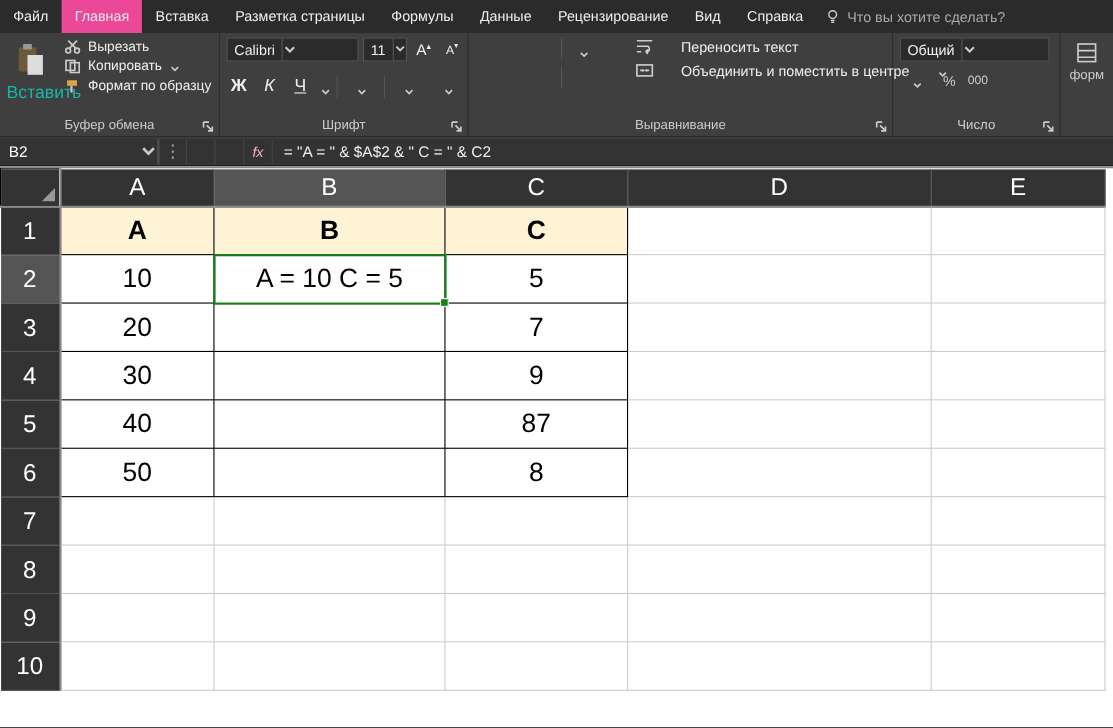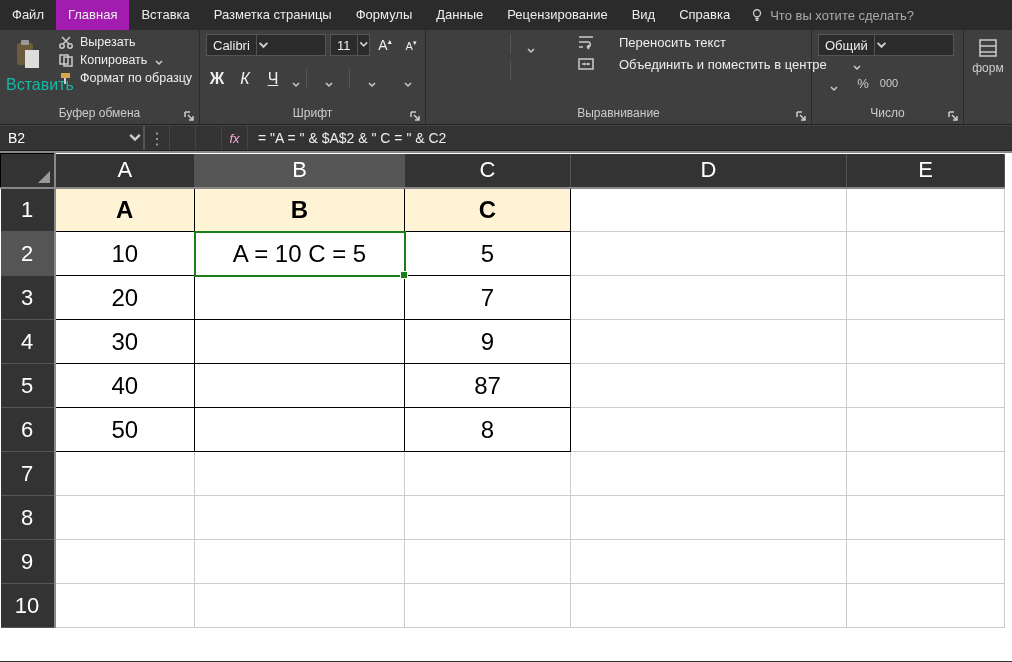--- a/index.html
+++ b/index.html
@@ -1,21 +1,21 @@
 <!DOCTYPE html>
 <html><head>
 <meta charset="utf-8">
 <style>
   * { box-sizing: border-box; margin: 0; padding: 0; font-family: "Segoe UI", Arial, sans-serif; }
   html, body { width: 1012px; height: 662px; background: #333; color: #eee; overflow: hidden; }
   
   
   .tabs { display: flex; align-items: stretch; height: 30px; background: #2b2b2b; font-size: 13px; }
   .tab { padding: 0 12px; line-height: 30px; color: #eee; cursor: pointer; white-space: nowrap; }
-  .tab.active { background: #a21caf; }
+  .tab.active { background: #ec4899; }
   .tell-me { display: flex; align-items: center; gap: 6px; color: #aaa; padding: 0 8px; text-align: right; }
   .bulb { width: 14px; height: 14px; display: inline-block; }
 
   
   .ribbon { display: flex; background: #3f3f3f; height: 95px; border-bottom: 1px solid #222; }
   .group { display: flex; flex-direction: column; justify-content: space-between; padding: 4px 6px 0 6px; border-right: 1px solid #2b2b2b; position: relative; }
   .group-body { flex: 1; display: flex; align-items: flex-start; gap: 6px; }
   .group-label { text-align: center; font-size: 12px; color: #ccc; padding: 2px 0 4px 0; position: relative; }
   .dlg-launch { position: absolute; right: 4px; bottom: 4px; width: 12px; height: 12px; }
   .dlg-launch svg { width: 12px; height: 12px; }
@@ -40,21 +40,21 @@
   .sep { width: 1px; height: 20px; background: #555; }
 
   
   .align-rows { display: flex; flex-direction: column; gap: 4px; }
   .align-rows .r { display: flex; gap: 4px; }
   .align-right { display: flex; flex-direction: column; gap: 6px; font-size: 13px; margin-left: 8px; }
   .align-right .row { display: flex; align-items: center; gap: 24px; white-space: nowrap; }
   .align-right .ic { width: 18px; height: 16px; }
 
   
-  .num-col { display: flex; flex-direction: column; gap: 16px; }
+  .num-col { display: flex; flex-direction: column; gap: 6px; }
   .num-row { display: flex; gap: 4px; align-items: center; }
   
   
   .fmt-col { display:flex; flex-direction:column; align-items:center; justify-content:flex-end; font-size:12px; color:#ccc; padding:4px 2px; }
 
   
   .fbar { display: flex; align-items: stretch; height: 26px; background: #333; border-top: 1px solid #444; border-bottom: 1px solid #222; }
   .namebox { width: 144px; display: flex; align-items: center; border-right: 1px solid #555; background: #333; }
   .namebox .txt { flex: 1; padding: 0 8px; font-size: 14px; color: #fff; }
   .namebox .dd { width: 16px; display: flex; align-items:center; justify-content:center; }

